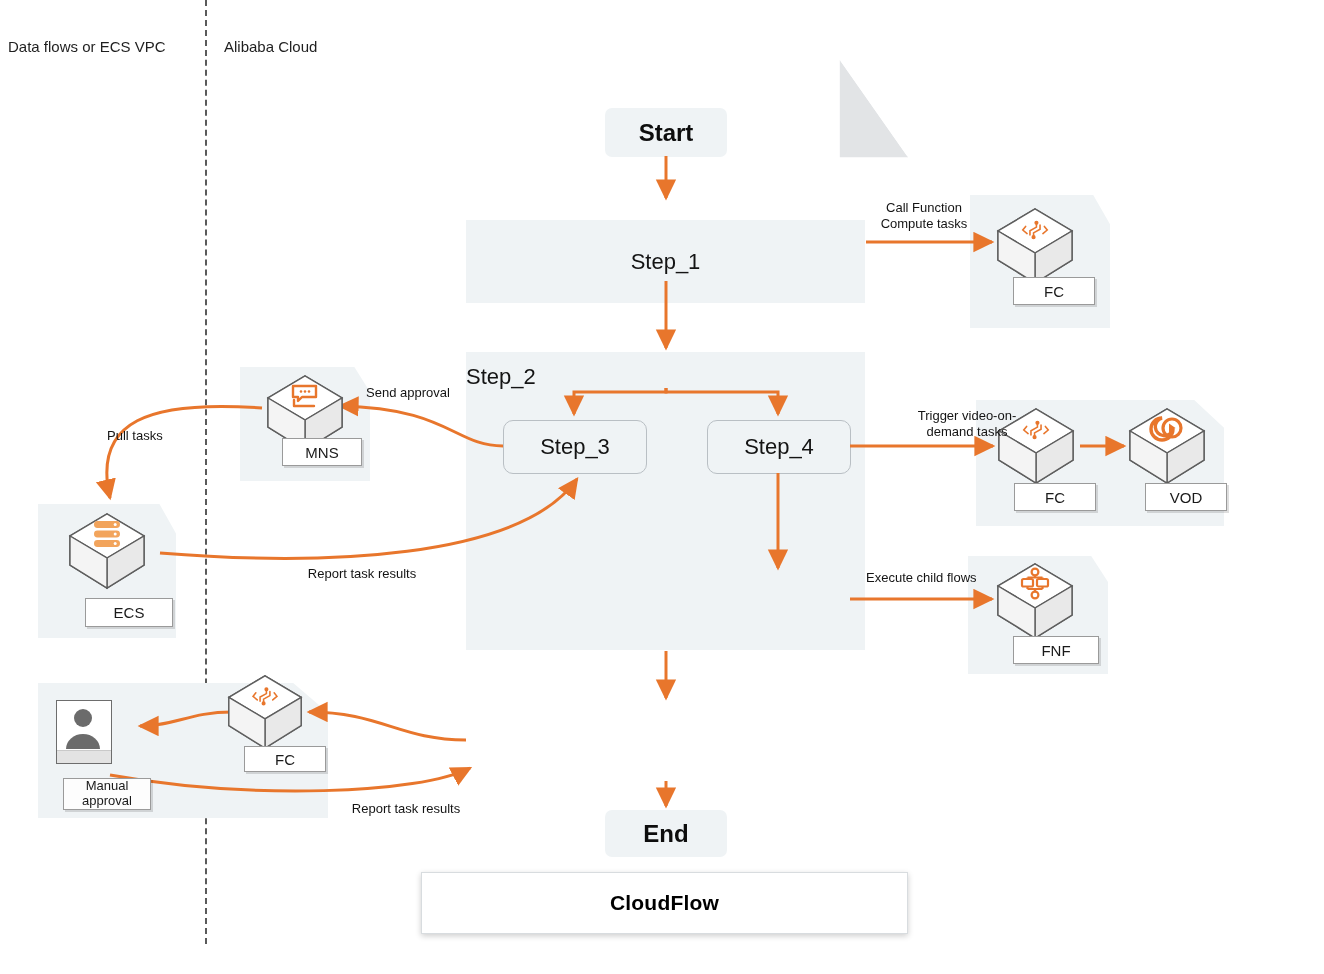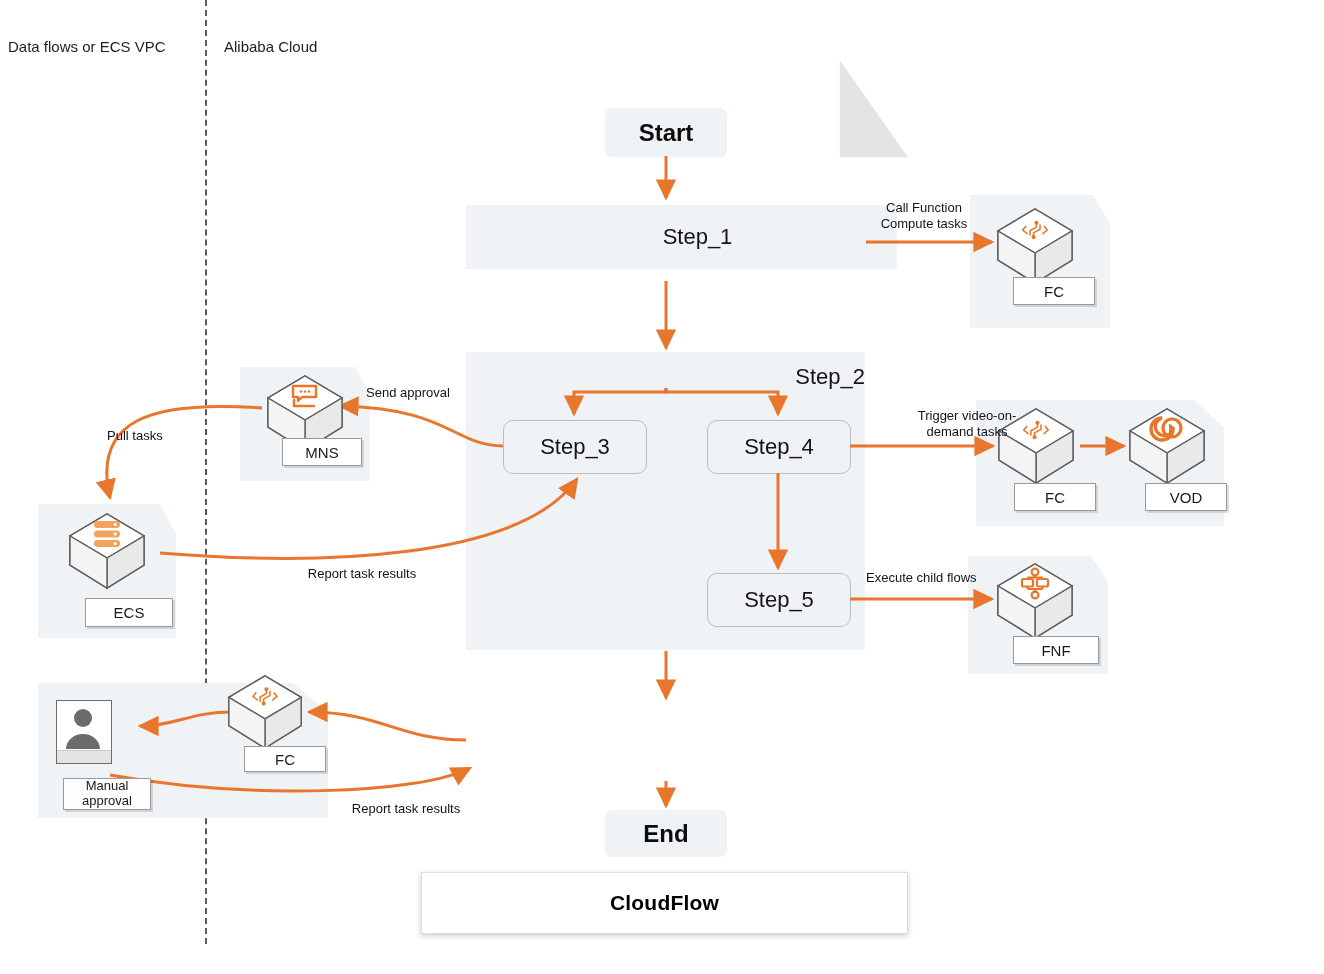--- a/index.html
+++ b/index.html
@@ -118,29 +118,28 @@
 
   <div class="svc-panel" style="left:970px;top:195px;width:140px;height:133px;"></div>
   <div class="svc-panel" style="left:976px;top:400px;width:248px;height:126px;"></div>
   <div class="svc-panel" style="left:968px;top:556px;width:140px;height:118px;"></div>
   <div class="svc-panel" style="left:240px;top:367px;width:130px;height:114px;"></div>
   <div class="svc-panel" style="left:38px;top:504px;width:138px;height:134px;"></div>
   <div class="svc-panel" style="left:38px;top:683px;width:290px;height:135px;"></div>
 
   <div class="step-terminal" style="left:605px;top:108px;width:122px;height:49px;">Start</div>
 
-  <div class="step-wide" style="left:466px;top:205px;width:399px;height:64px;padding-left:32px;">Step_1</div>
+  <div class="step-wide" style="left:466px;top:220px;width:399px;height:83px;">Step_1</div>
 
   <div class="step-wide" style="left:466px;top:352px;width:399px;height:298px;align-items:flex-start;padding-top:10px;box-sizing:border-box;">
-    <span class="step-2-label" style="left:0;top:12px;width:399px;text-align:right;">Step_2</span>
+    <span class="step-2-label" style="left:0;top:12px;width:399px;text-align:left;">Step_2</span>
   </div>
 
   <div class="step-branch" style="left:503px;top:420px;width:142px;height:52px;">Step_3</div>
   <div class="step-branch" style="left:707px;top:420px;width:142px;height:52px;">Step_4</div>
-  <div class="step-branch" style="left:707px;top:573px;width:142px;height:52px;">Step_5</div>
 
 
   <div class="step-terminal" style="left:605px;top:810px;width:122px;height:47px;">End</div>
 
   <svg id="wires" viewBox="0 0 1324 974" xmlns="http://www.w3.org/2000/svg">
     <defs>
       <marker id="ah" markerWidth="9" markerHeight="9" refX="6.2" refY="3.4" orient="auto" markerUnits="strokeWidth">
         <path d="M0,0 L7,3.4 L0,6.8 z" fill="#E8762C"></path>
       </marker>
     </defs>

